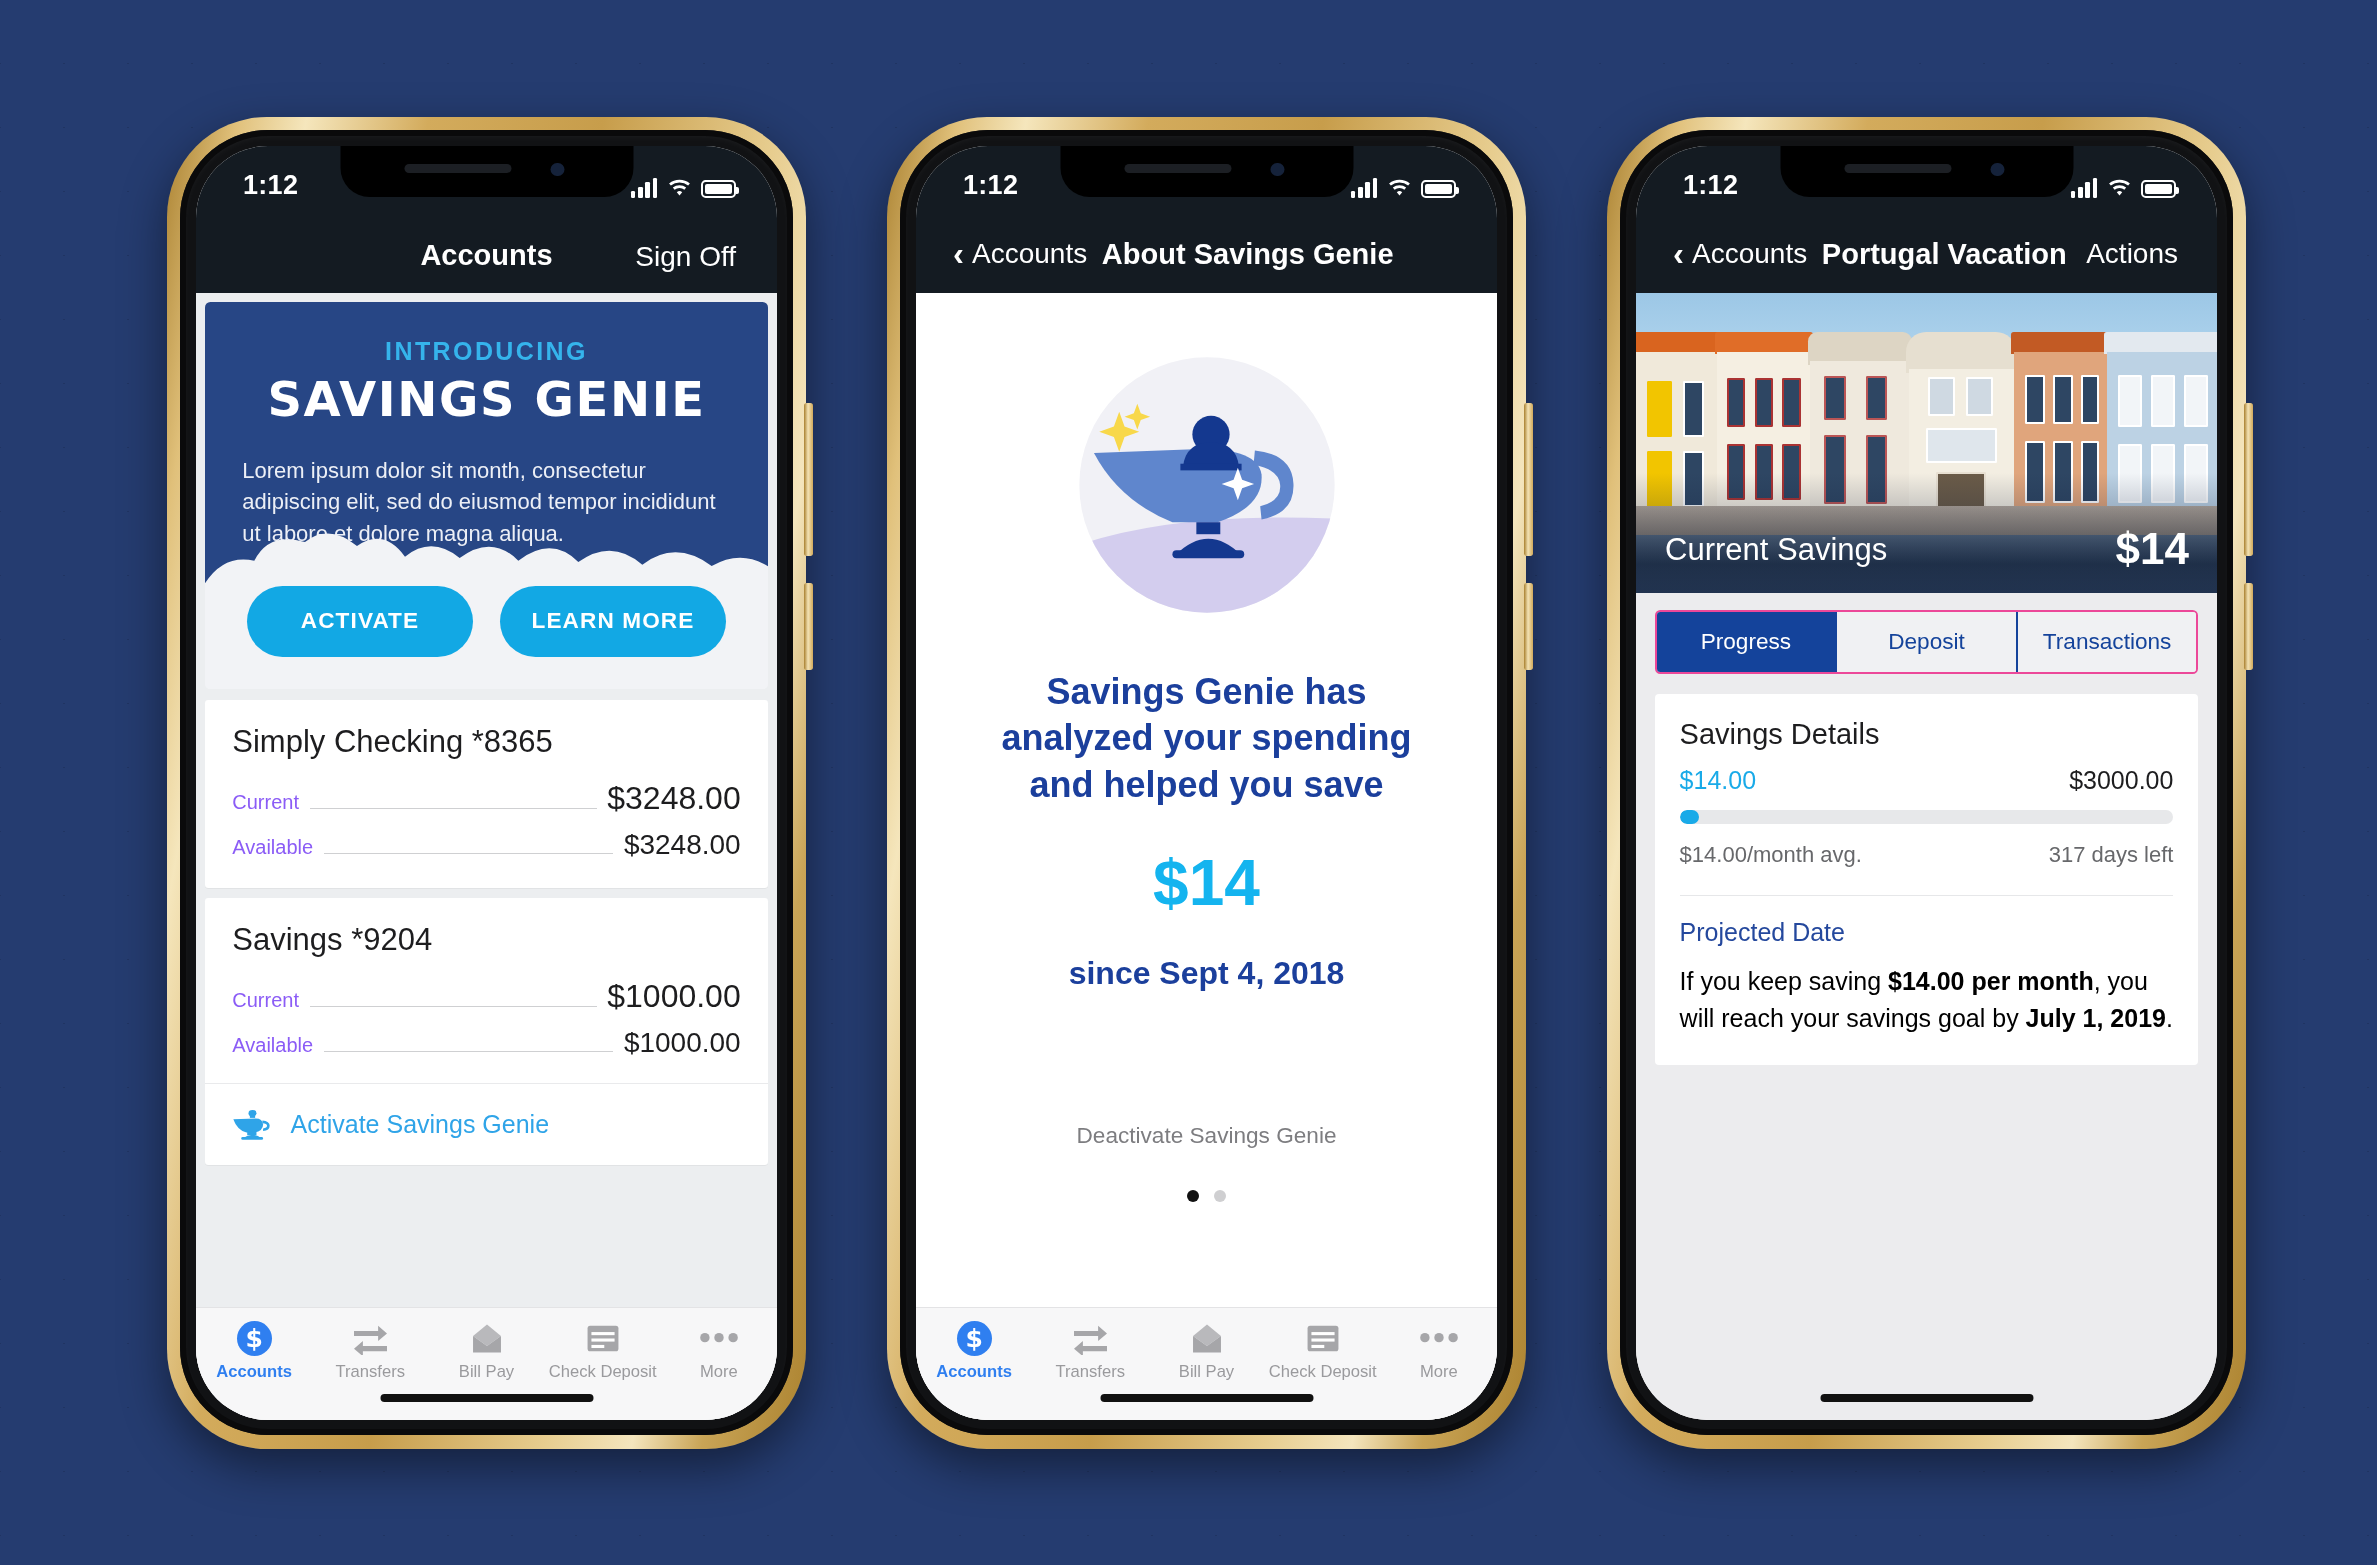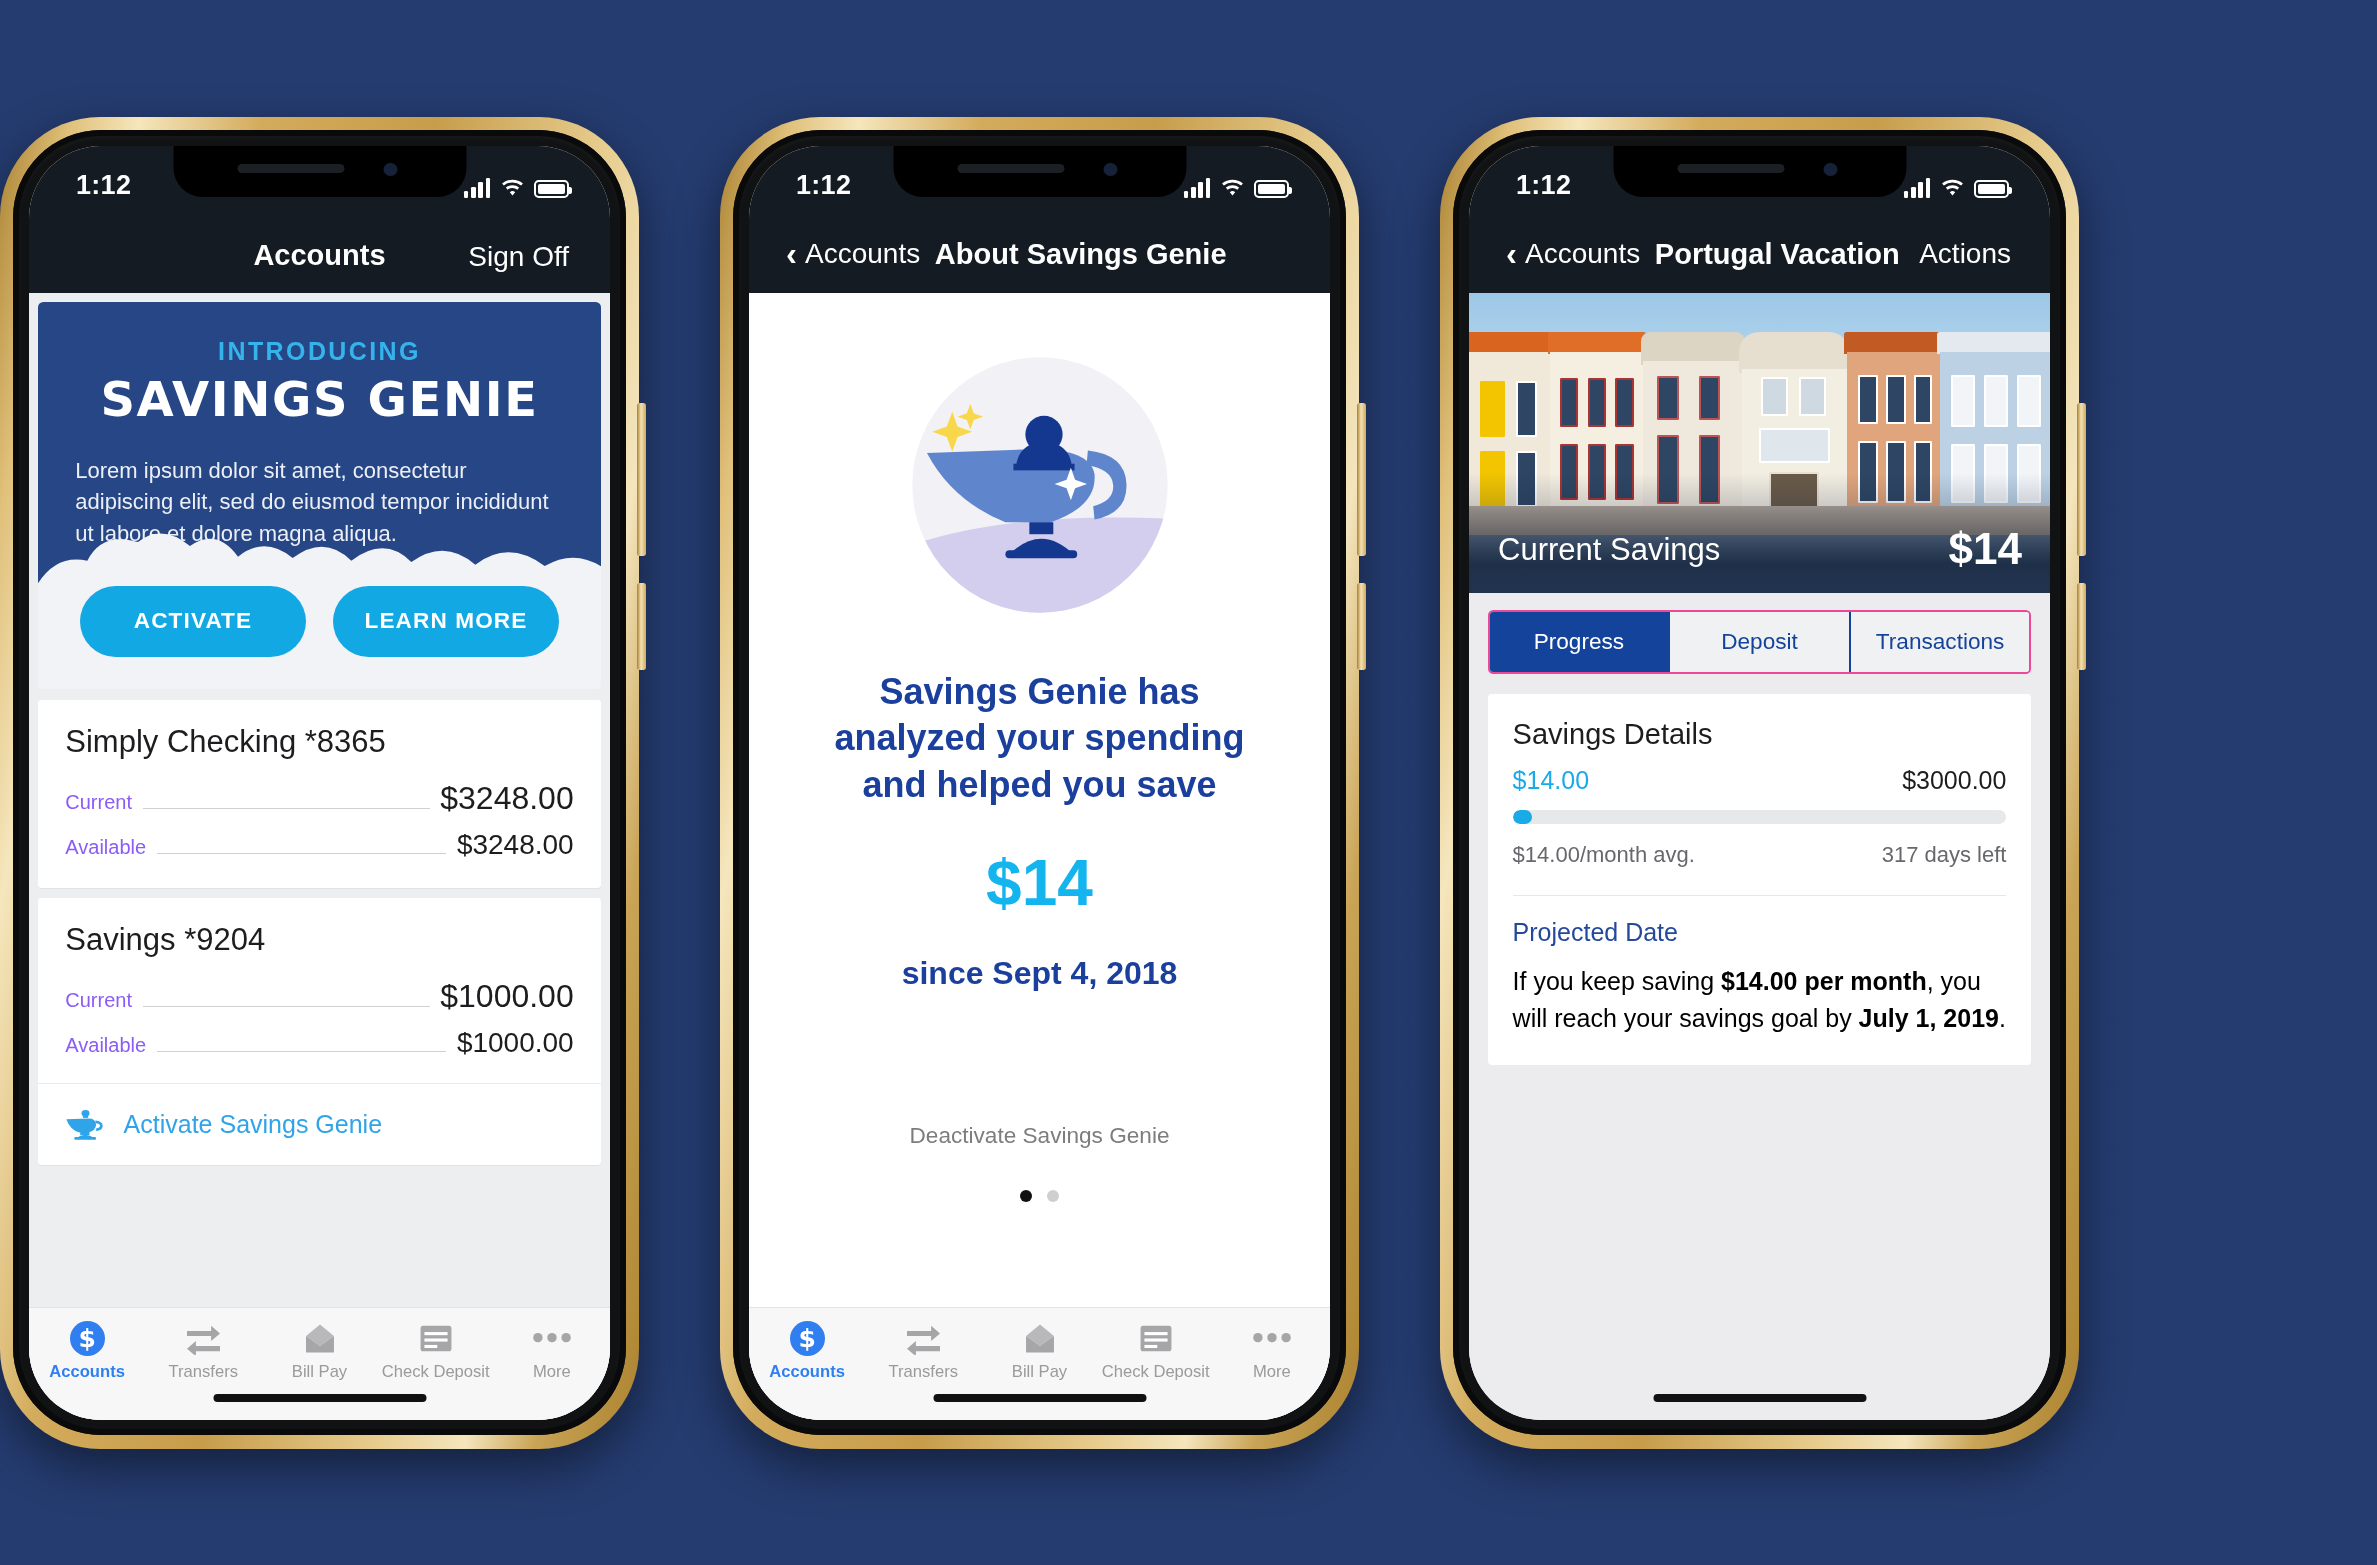--- a/index.html
+++ b/index.html
@@ -7,21 +7,21 @@
   body{
     font-family:"Liberation Sans", sans-serif;
     background-color:#253c70;
     background-image:
       linear-gradient(45deg, rgba(0,0,0,.13) 1.3px, transparent 1.3px, transparent 100%),
       linear-gradient(-45deg, rgba(0,0,0,.13) 1.3px, transparent 1.3px, transparent 100%);
     background-size:64px 64px, 64px 64px;
     background-position:0 0, 0 0;
     position:relative;
   }
-  .stage{ position:absolute; inset:0; display:flex; align-items:center; justify-content:flex-start; gap:81px; }
+  .stage{ position:absolute; inset:0; display:flex; align-items:center; justify-content:center; gap:81px;padding-left:36px; }
 
   
   .phone{ position:relative; width:639px; height:1332px; flex:0 0 auto; }
   .gold{
     position:absolute; inset:0; border-radius:100px;
     background:linear-gradient(100deg,#b98e3e 0%,#e7c987 9%,#f3e0b0 17%,#d5ad5e 30%,#c99f4d 50%,#e9cf93 70%,#f2e2b8 80%,#cfa css 88%,#b88c3c 100%);
     background:linear-gradient(100deg,#a9802f 0%,#e0c07a 8%,#f5e6bc 16%,#d3ab5c 30%,#c79d4b 50%,#e7cd8f 70%,#f4e5bd 80%,#caa css 86%,#ab822f 100%);
     background:linear-gradient(100deg,#a9802f 0%,#e0c07a 8%,#f5e6bc 16%,#d3ab5c 30%,#c79d4b 50%,#e7cd8f 70%,#f4e5bd 80%,#c9a456 88%,#ab822f 100%);
     box-shadow:0 17.3px 47px rgba(0,0,0,.45);
   }
@@ -183,21 +183,21 @@
       <div class="navbar">
         <div class="nav-title">Accounts</div>
         <div class="nav-right">Sign Off</div>
       </div>
 
       <div class="body1">
         <div class="banner-wrap">
           <div class="banner">
             <div class="intro">INTRODUCING</div>
             <div class="brand">SAVINGS GENIE</div>
-            <div class="lorem">Lorem ipsum dolor sit amet, consectetur adipiscing elit, sed do eiusmod tempor incididunt ut labore et dolore magna aliqua.</div>
+            <div class="lorem">Lorem ipsum dolor sit month, consectetur adipiscing elit, sed do eiusmod tempor incididunt ut labore et dolore magna aliqua.</div>
             <svg class="clouds" viewBox="0 0 860 150" preserveAspectRatio="none">
               <path d="M0 150 L0 92 Q28 48 74 58 Q96 14 150 30 Q186 2 228 36 Q268 8 300 52 Q340 20 382 54 Q430 18 470 58 Q520 20 560 60 Q610 24 656 64 Q706 26 760 66 Q812 36 860 78 L860 150 Z" fill="#f2f3f6"></path>
             </svg>
           </div>
           <div class="cloud-btnrow">
             <button class="pillbtn">ACTIVATE</button>
             <button class="pillbtn">LEARN MORE</button>
           </div>
         </div>
 

